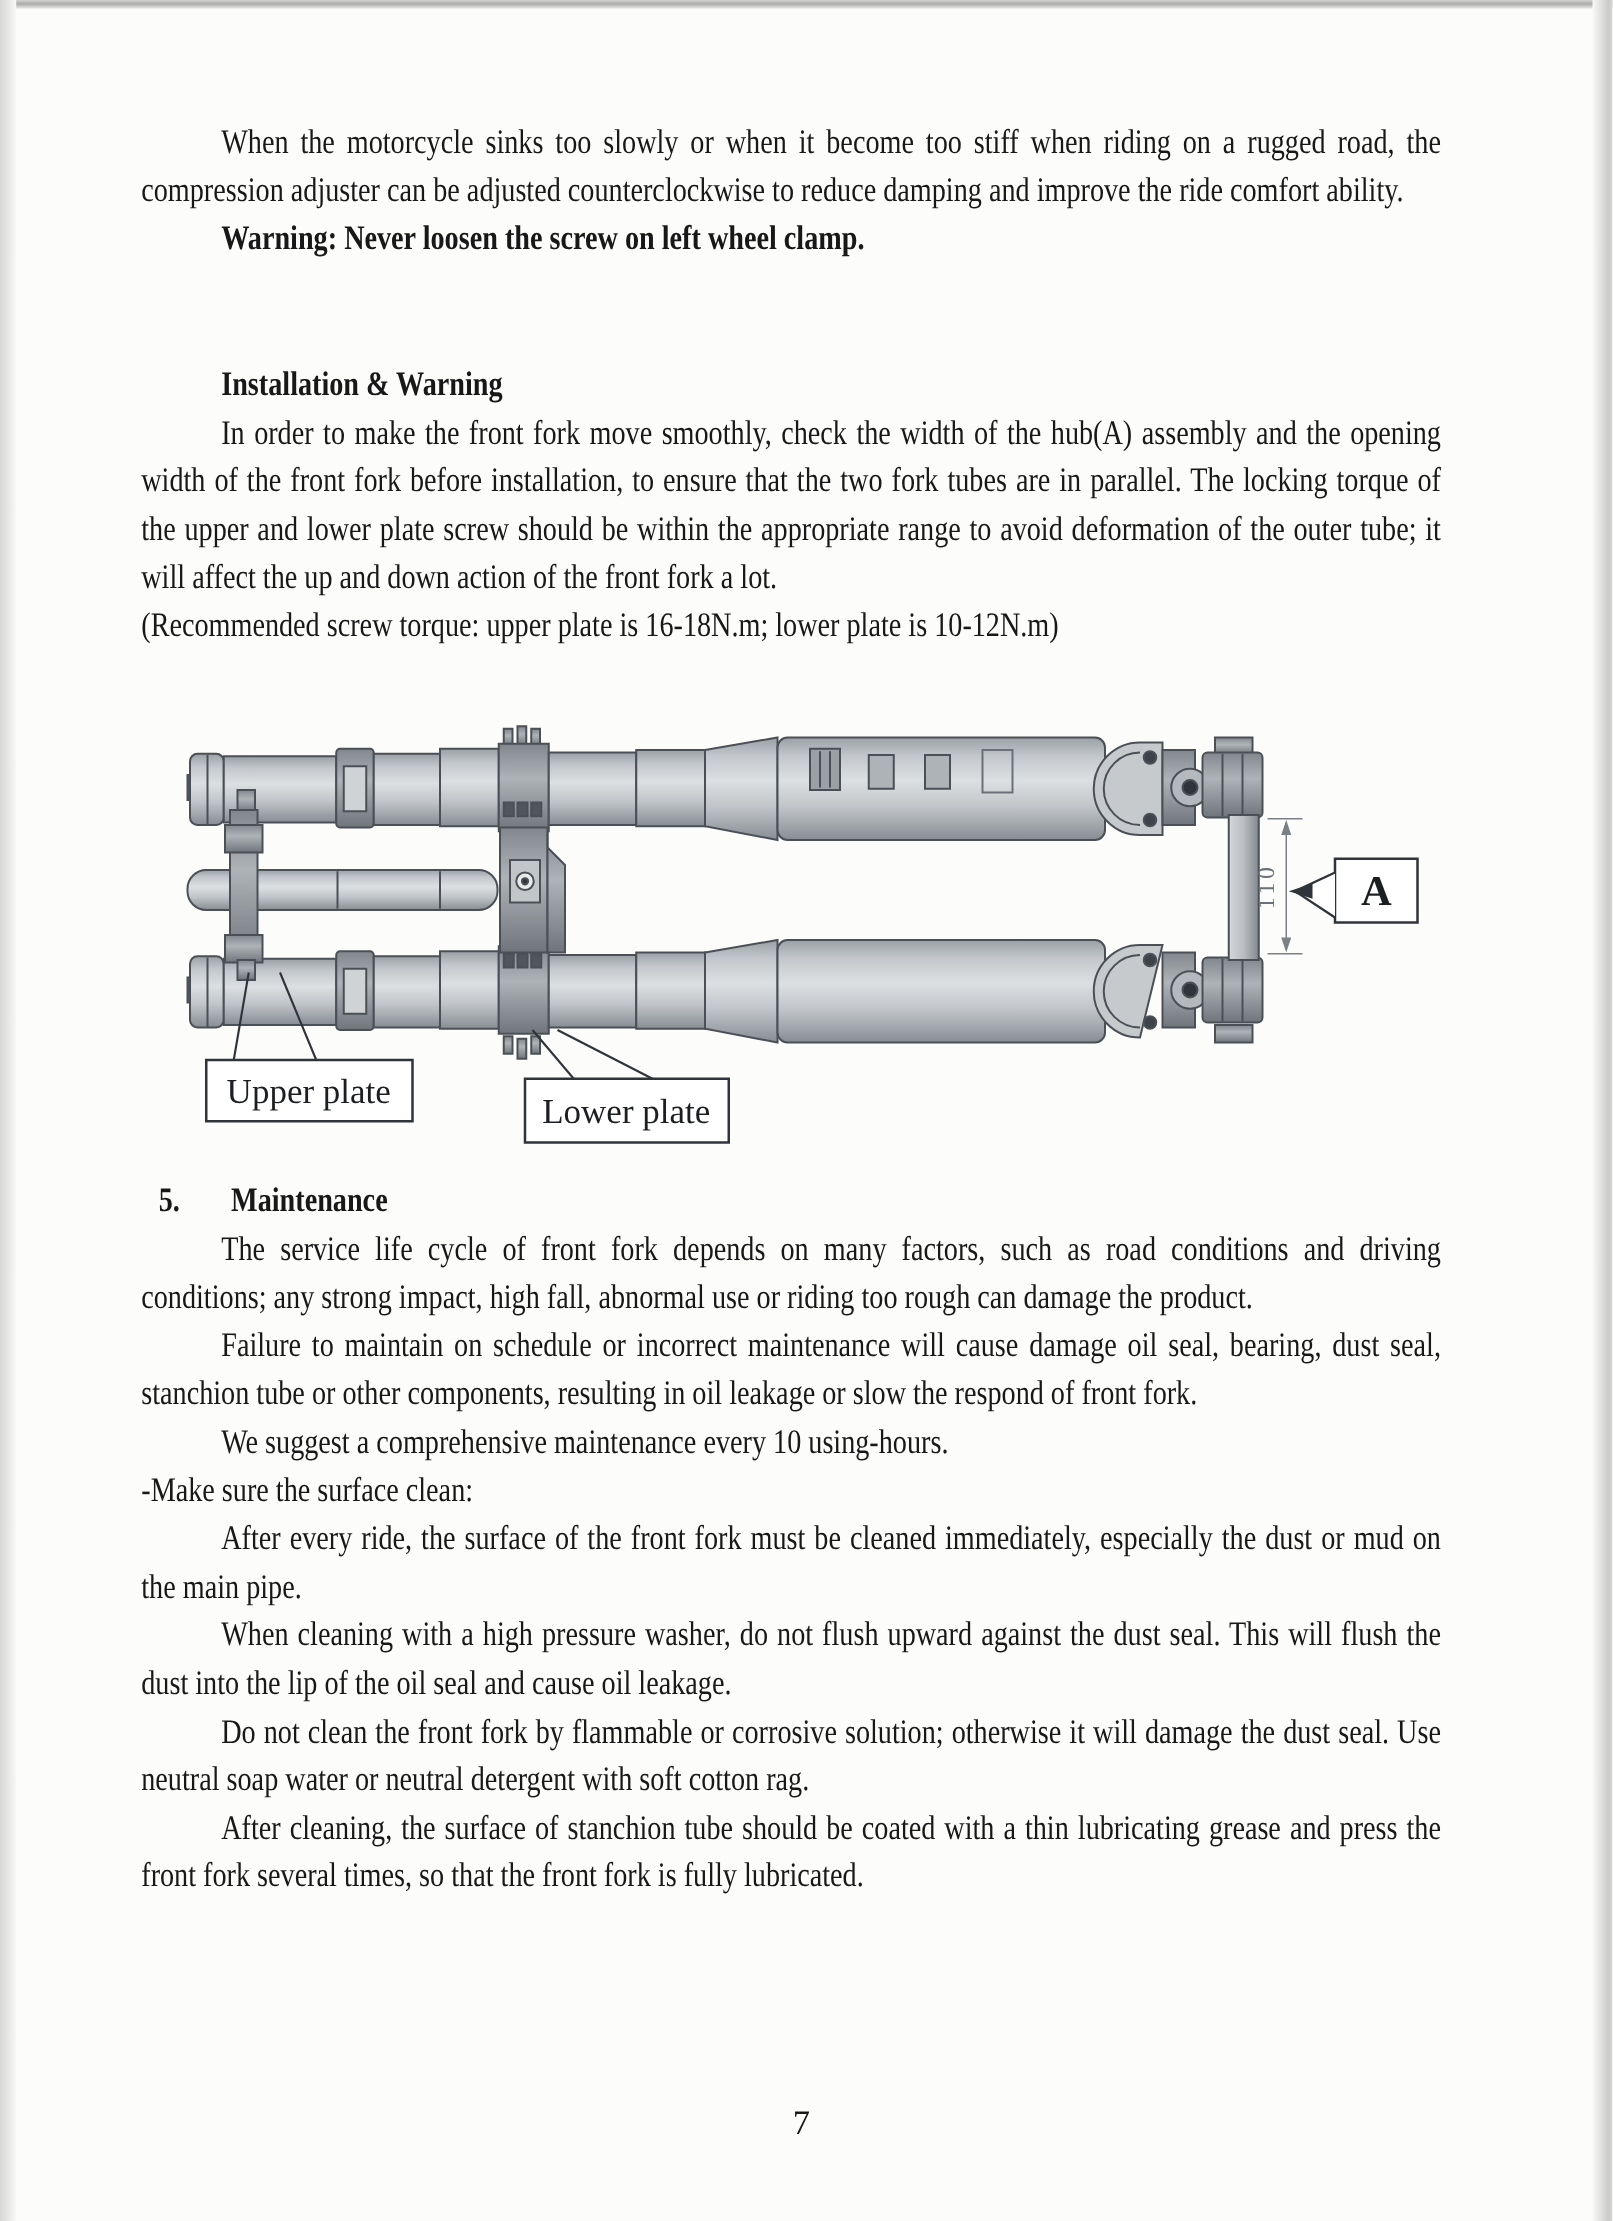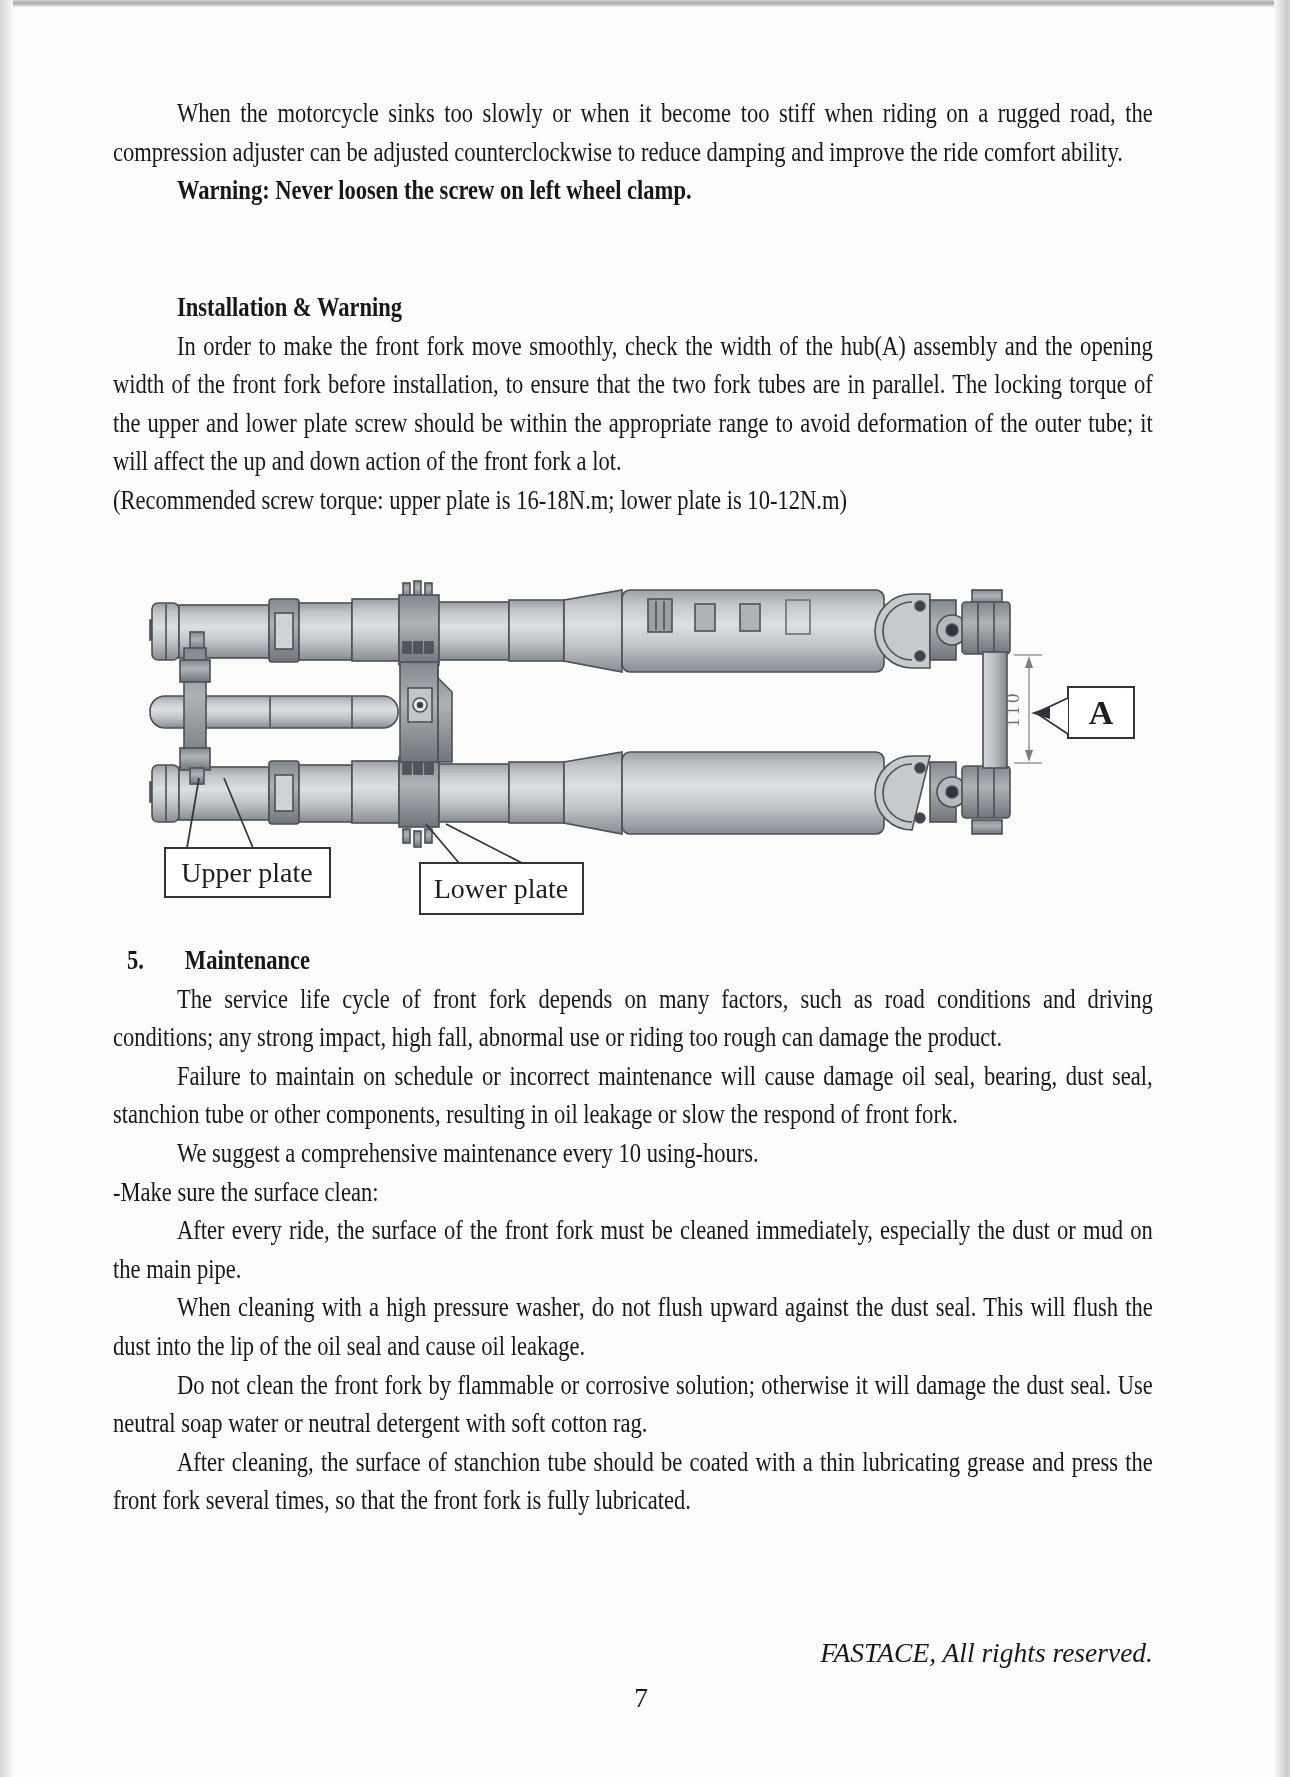--- a/index.html
+++ b/index.html
@@ -233,16 +233,15 @@
     <p class="ind">The service life cycle of front fork depends on many factors, such as road conditions and driving conditions; any strong impact, high fall, abnormal use or riding too rough can damage the product.</p>
     <p class="ind">Failure to maintain on schedule or incorrect maintenance will cause damage oil seal, bearing, dust seal, stanchion tube or other components, resulting in oil leakage or slow the respond of front fork.</p>
     <p class="ind plain">We suggest a comprehensive maintenance every 10 using-hours.</p>
     <p class="plain">-Make sure the surface clean:</p>
     <p class="ind">After every ride, the surface of the front fork must be cleaned immediately, especially the dust or mud on the main pipe.</p>
     <p class="ind">When cleaning with a high pressure washer, do not flush upward against the dust seal. This will flush the dust into the lip of the oil seal and cause oil leakage.</p>
     <p class="ind">Do not clean the front fork by flammable or corrosive solution; otherwise it will damage the dust seal. Use neutral soap water or neutral detergent with soft cotton rag.</p>
     <p class="ind">After cleaning, the surface of stanchion tube should be coated with a thin lubricating grease and press the front fork several times, so that the front fork is fully lubricated.</p>
   </div>
 
-  <div class="footer-line">FASTACE, All rights reserved.</div>
   <div class="page-num">7</div>
 
 </div>
 
 </body></html>

